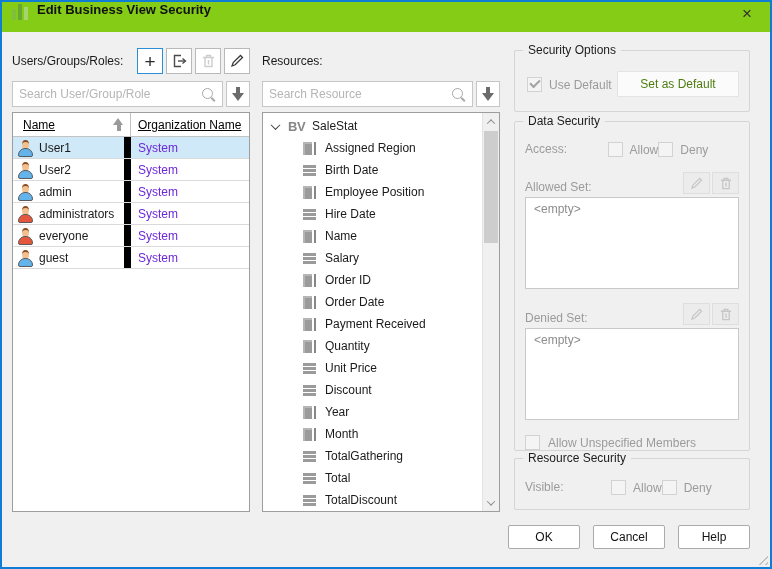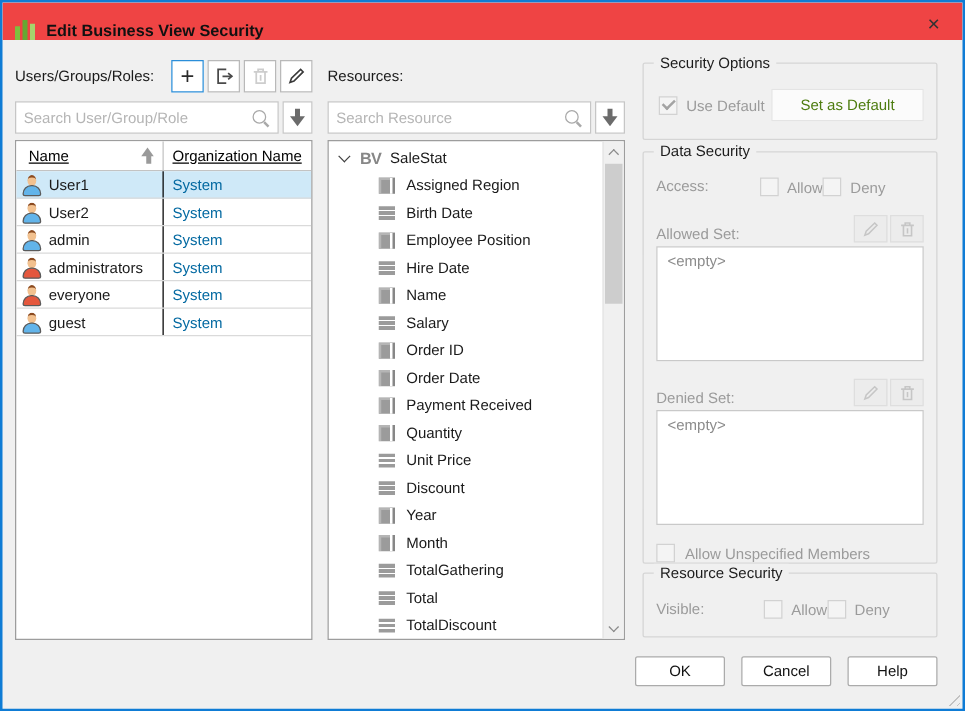--- a/index.html
+++ b/index.html
@@ -2,21 +2,21 @@
 <html><head>
 <meta charset="utf-8">
 <style>
   * { box-sizing: border-box; margin: 0; padding: 0; }
   html,body { width:772px; height:569px; }
   body { font-family:"Liberation Sans", sans-serif; font-size:12px; color:#1a1a1a; }
 
   .window { position:absolute; inset:0; border:2px solid #0f7cd5; background:#f0f0f0; overflow:hidden; }
 
   
-  .titlebar { height:30px; background:#ef4444; display:flex; align-items:flex-end; padding:0 10px; }
+  .titlebar { height:30px; background:#84cc16; display:flex; align-items:flex-start; padding:0 10px; }
   .logo { display:flex; align-items:flex-end; gap:2px; height:18px; margin-right:9px; }
   .logo i { display:block; width:4px; }
   .logo i:nth-child(1){ height:11px; background:#7ebf3e; }
   .logo i:nth-child(2){ height:16px; background:#67a832; }
   .logo i:nth-child(3){ height:13px; background:#a6d46c; }
   .title { font-weight:bold; font-size:13px; color:#111; }
   .close { margin-left:auto; width:26px; height:24px; display:flex; align-items:center; justify-content:center;
            font-size:17px; color:#333; cursor:default; }
 
   
@@ -57,23 +57,23 @@
   .thead { display:flex; height:24px; border-bottom:1px solid #c3c3c3; background:#fff; }
   .th-name { width:118px; display:flex; align-items:center; padding:0 5px 0 10px; border-right:1px solid #c3c3c3; }
   .th-org  { flex:1; display:flex; align-items:center; padding-left:7px; }
   .th-text { text-decoration:underline; color:#000; }
   .sort { position:relative; width:13px; height:13px; margin-left:auto; }
   .sort::before { content:""; position:absolute; left:1px; top:0; border-left:5.5px solid transparent;
                   border-right:5.5px solid transparent; border-bottom:7px solid #9a9a9a; }
   .sort::after  { content:""; position:absolute; left:4.5px; top:6px; width:4px; height:7px; background:#9a9a9a; }
   .trow { display:flex; height:22px; border-bottom:1px solid #dadada; }
   .trow.selected { background:#cfe9f8; }
-  .td-name { width:118px; border-right:1px solid #000000; display:flex; align-items:center;
+  .td-name { width:118px; border-right:7px solid #000000; display:flex; align-items:center;
              gap:6px; padding-left:4px; }
-  .td-org { flex:1; display:flex; align-items:center; padding-left:7px; color:#0369a1; }
+  .td-org { flex:1; display:flex; align-items:center; padding-left:7px; color:#6d28d9; }
 
   .uico { position:relative; width:16px; height:16px; flex:none; }
   .uico::before { content:""; position:absolute; left:5px; top:0; width:7px; height:7px; border-radius:50%;
                   background:#f2c18f; border-top:2px solid #8b4a1f; }
   .uico::after { content:""; position:absolute; left:1px; top:8px; width:13px; height:7px;
                  border-radius:7px 7px 2px 2px; border:1px solid #5a5a5a; background:var(--shirt,#62b4ea); }
   [data-icon="user-blue-icon"] { --shirt:#62b4ea; }
   [data-icon="user-red-icon"]  { --shirt:#e4573d; }
 
   

